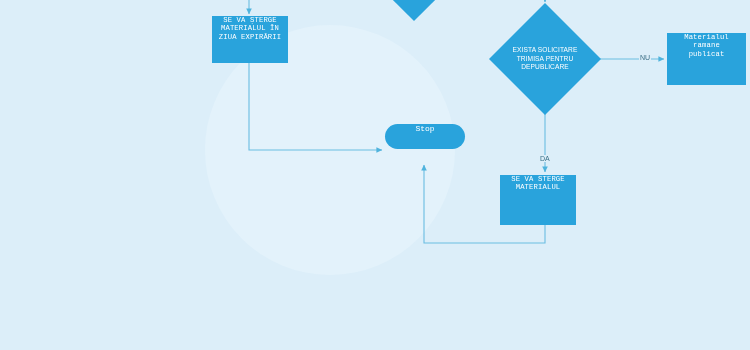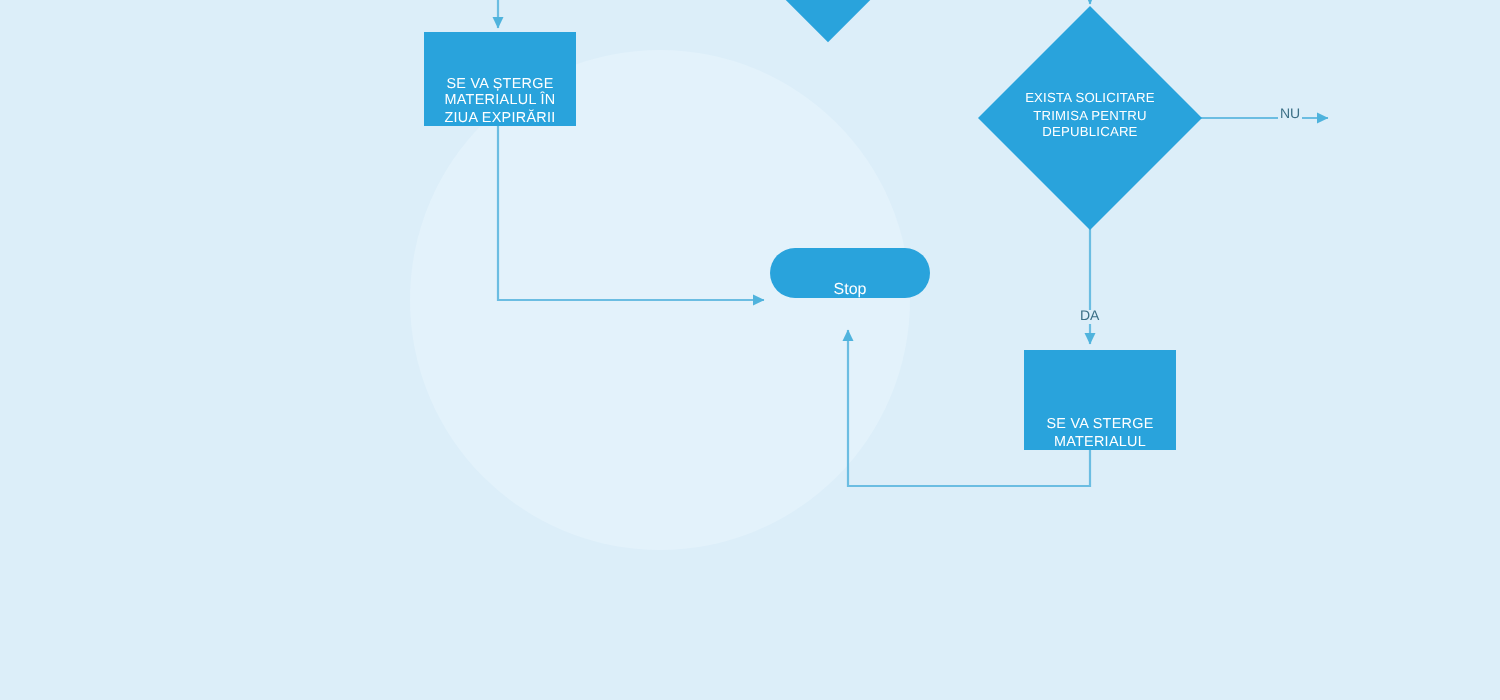--- a/index.html
+++ b/index.html
@@ -31,26 +31,27 @@
     left: 0;
     top: 0;
     width: 750px;
     height: 350px;
     overflow: visible;
   }
   .node {
     position: absolute;
     box-sizing: border-box;
     display: flex;
-    align-items: flex-end;
+    align-items: flex-start;
     justify-content: center;
     text-align: center;
     color: #ffffff;
     background: #29a3dc;
     line-height: 1.18;
+    font-family: Liberation Mono, monospace;
   }
   .node-text {
     display: block;
     width: 100%;
     padding: 0 3px;
     white-space: pre-line;
   }
   .proc {
     font-size: 7.2px;
     letter-spacing: 0.15px;
@@ -131,26 +132,30 @@
 ZIUA EXPIRĂRII</span>
   </div>
 
   <div class="decision-wrap" style="left:489px; top:3px; width:112px; height:112px;">
     <div class="decision-shape"></div>
     <span class="decision-label">EXISTA SOLICITARE
 TRIMISA PENTRU
 DEPUBLICARE</span>
   </div>
 
+  <div class="node proc" style="left:667px; top:33px; width:79px; height:52px;">
+    <span class="node-text">Materialul ramane
+publicat</span>
+  </div>
 
   <div class="node terminator" style="left:385px; top:124px; width:80px; height:25px;">
     <span class="node-text">Stop</span>
   </div>
 
-  <div class="node proc" style="left:512px; top:175px; width:76px; height:50px;">
+  <div class="node proc" style="left:500px; top:175px; width:76px; height:50px;">
     <span class="node-text">SE VA STERGE
 MATERIALUL</span>
   </div>
 
   <div class="edge-label" style="left:639px; top:54px;">NU</div>
 
   <div class="edge-label" style="left:539px; top:155px;">DA</div>
 
 </div>
 

